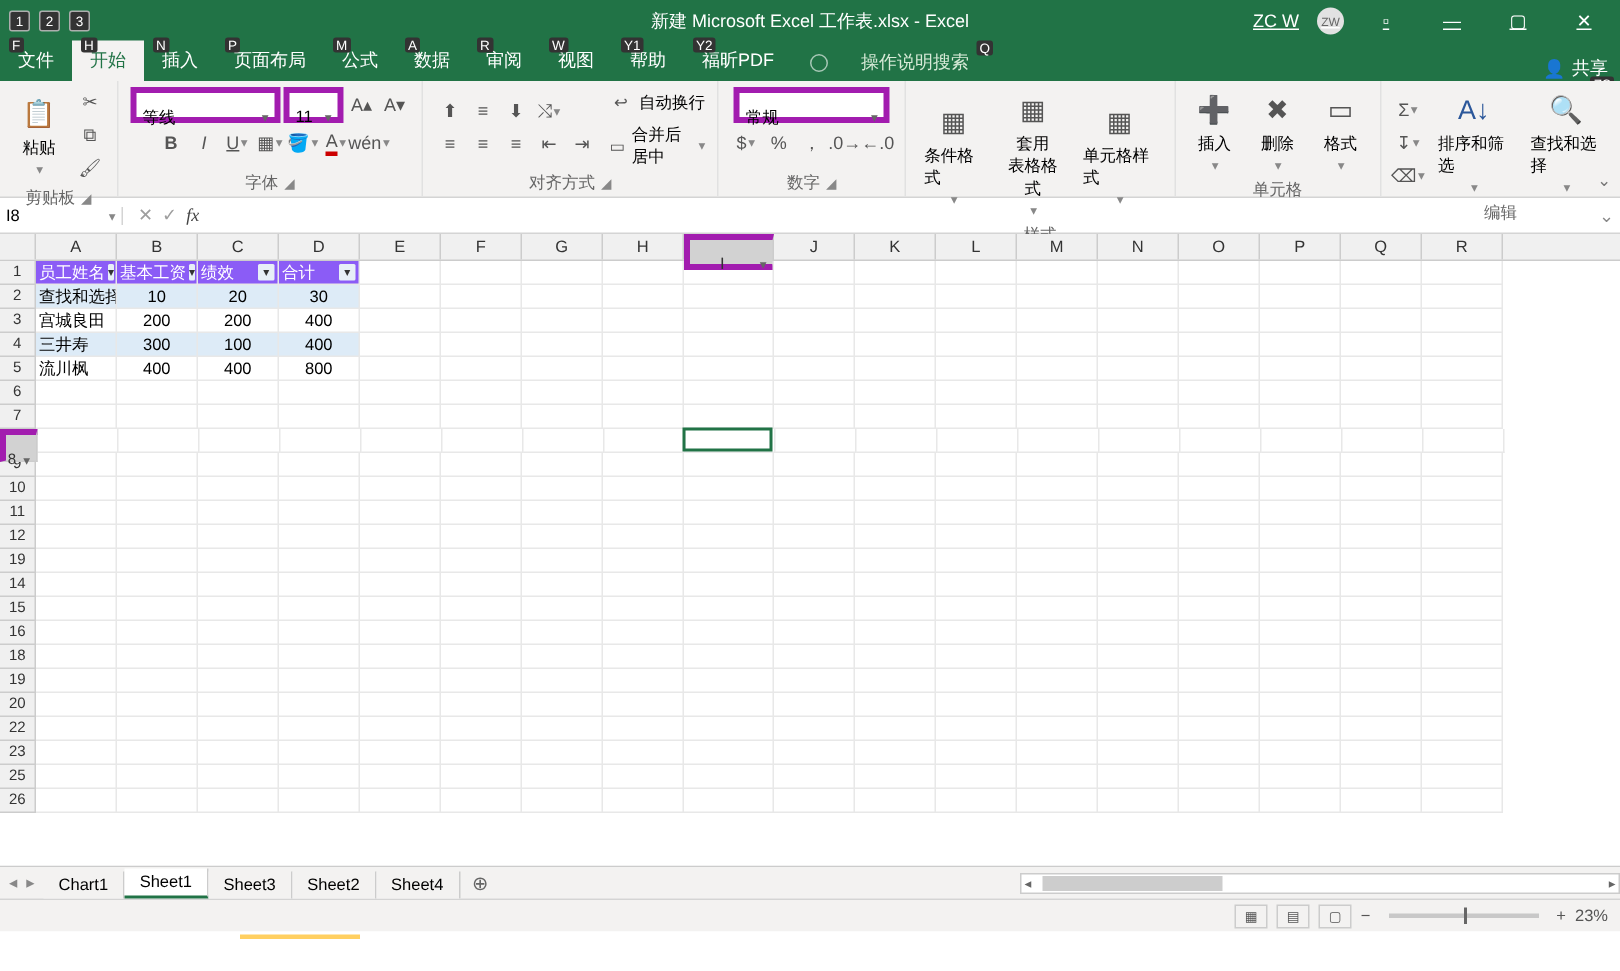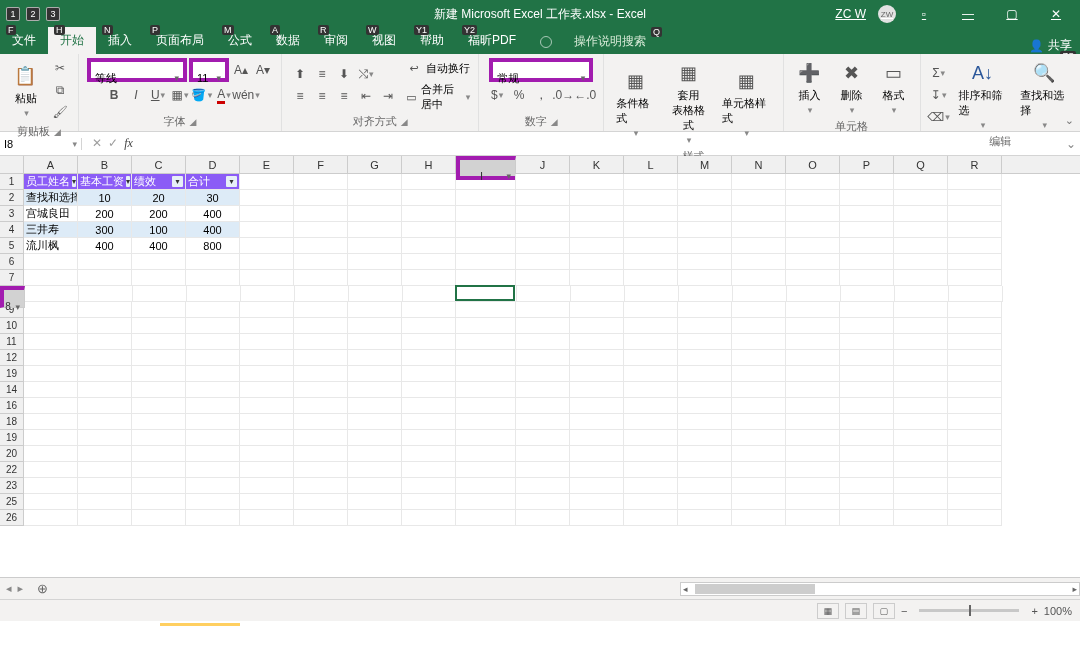--- a/index.html
+++ b/index.html
@@ -642,20 +642,41 @@
         <div class="cell cK"></div>
         <div class="cell cL"></div>
         <div class="cell cM"></div>
         <div class="cell cN"></div>
         <div class="cell cO"></div>
         <div class="cell cP"></div>
         <div class="cell cQ"></div>
         <div class="cell cR"></div>
       </div>
       <div class="row">
+        <div class="rh">15</div>
+        <div class="cell cA"></div>
+        <div class="cell cB"></div>
+        <div class="cell cC"></div>
+        <div class="cell cD"></div>
+        <div class="cell cE"></div>
+        <div class="cell cF"></div>
+        <div class="cell cG"></div>
+        <div class="cell cH"></div>
+        <div class="cell cI"></div>
+        <div class="cell cJ"></div>
+        <div class="cell cK"></div>
+        <div class="cell cL"></div>
+        <div class="cell cM"></div>
+        <div class="cell cN"></div>
+        <div class="cell cO"></div>
+        <div class="cell cP"></div>
+        <div class="cell cQ"></div>
+        <div class="cell cR"></div>
+      </div>
+      <div class="row">
         <div class="rh">16</div>
         <div class="cell cA"></div>
         <div class="cell cB"></div>
         <div class="cell cC"></div>
         <div class="cell cD"></div>
         <div class="cell cE"></div>
         <div class="cell cF"></div>
         <div class="cell cG"></div>
         <div class="cell cH"></div>
         <div class="cell cI"></div>
@@ -818,30 +839,37 @@
       </div>
     </div>
   <div class="active-cell" id="activecell" style="left: 455px; top: 129px; width: 60px; height: 16px;"></div>
 </div>
 
 <div class="sheetbar">
   <div class="sheet-nav">
     <span>◂</span>
     <span>▸</span>
   </div>
+  <div class="sheet-tabs" id="sheettabs">
+      <div class="stab">Chart1</div>
+      <div class="stab active">Sheet1</div>
+      <div class="stab">Sheet3</div>
+      <div class="stab">Sheet2</div>
+      <div class="stab">Sheet4</div>
+    </div>
   <span class="add-sheet">⊕</span>
   <div class="hscroll">
       <div class="thumb"></div>
     </div>
 </div>
 
 <div class="statusbar">
   <div class="views">
     <span class="viewbtn">▦</span>
     <span class="viewbtn">▤</span>
     <span class="viewbtn">▢</span>
     <span class="zminus">−</span>
     <div class="zoom-slider"></div>
     <span class="zplus">+</span>
-    <span>100%</span>
+    <span>23%</span>
   </div>
 </div>
 <div class="bottom-edge"></div>
 
 </body></html>

